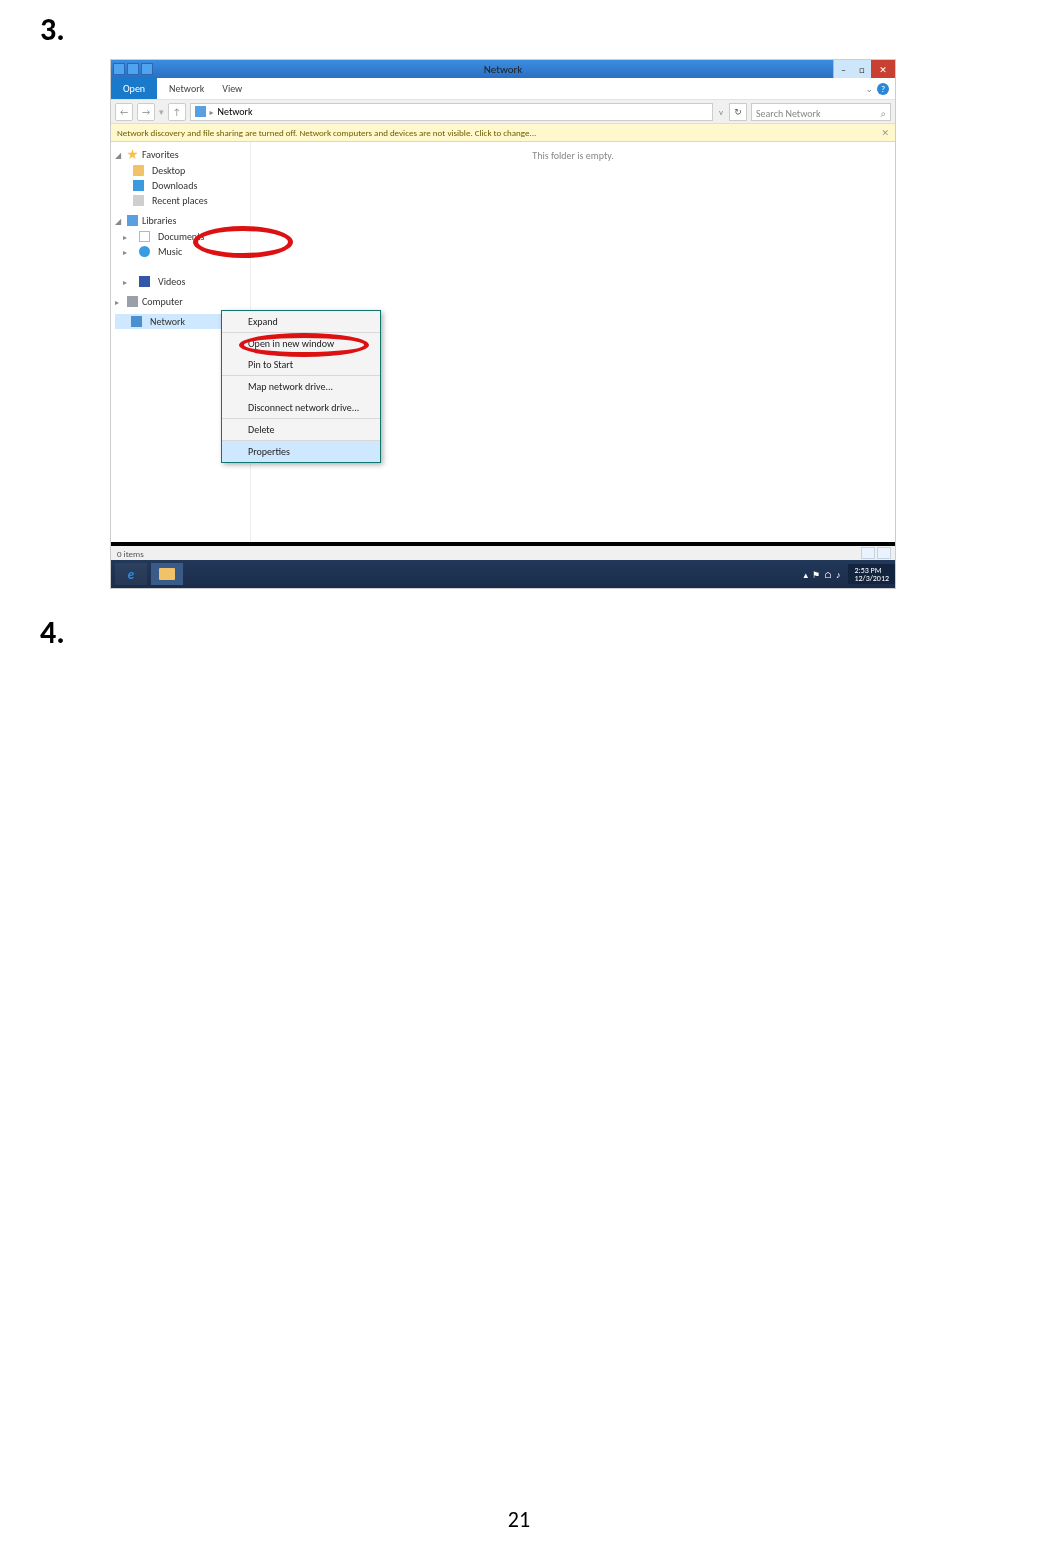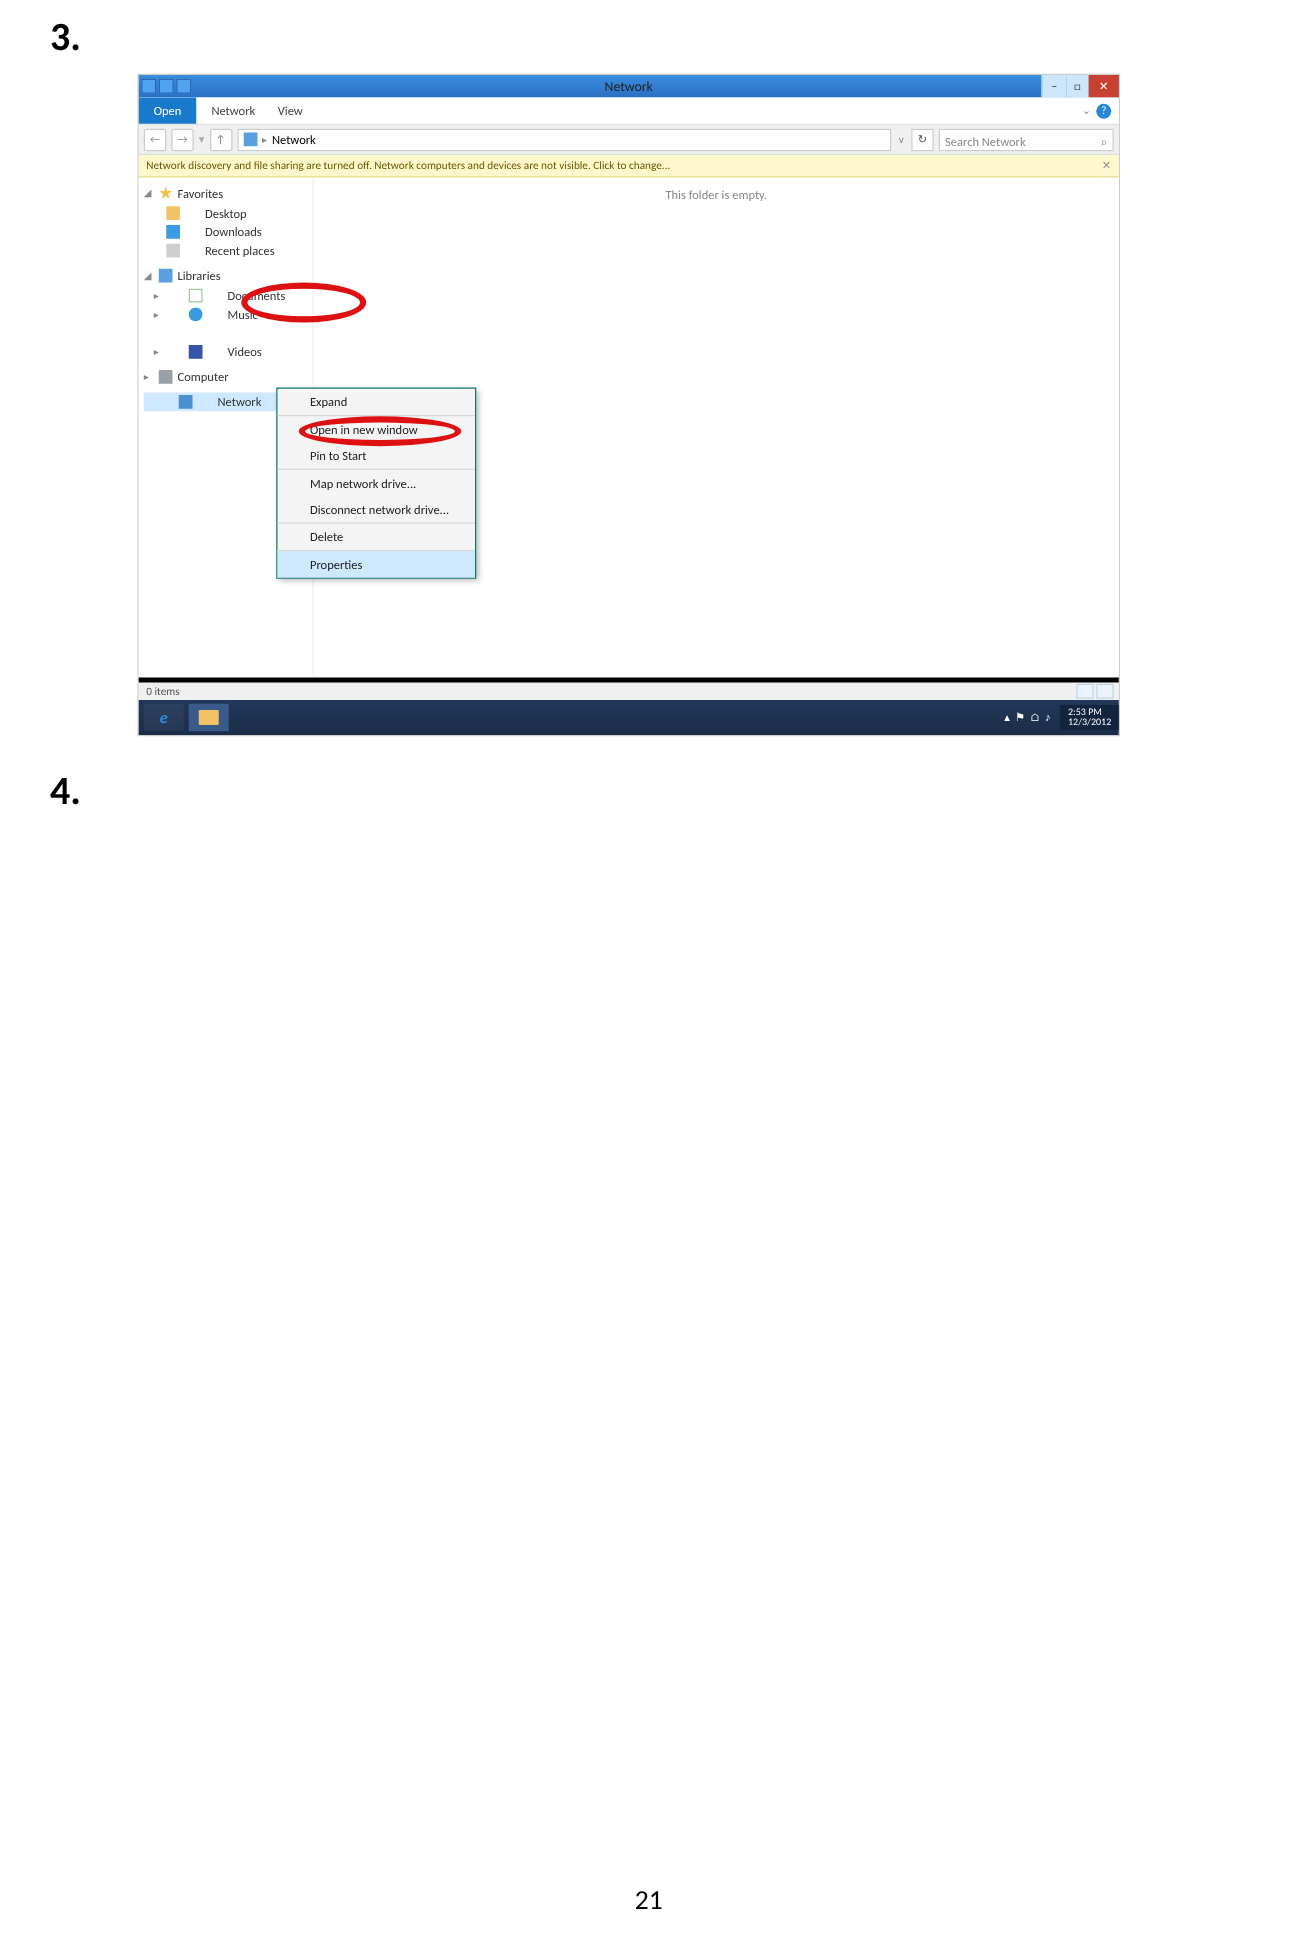--- a/index.html
+++ b/index.html
@@ -29,21 +29,21 @@
     .crumb-ic { width:11px; height:11px; background:#5aa0e0; display:inline-block; }
     .refbtn { width:18px; height:18px; border:1px solid #ccc; background:#fff; display:flex; align-items:center; justify-content:center; font-size:9px; color:#555; }
     .searchbox { width:140px; background:#fff; border:1px solid #ccc; height:18px; display:flex; align-items:flex-end; justify-content:space-between; padding:0 4px; color:#888; }
     .infobar { height:18px; background:#fff8cd; border-bottom:1px solid #e5db98; font-size:9px; color:#6b5c00; display:flex; align-items:center; padding:0 6px; position:relative; }
     .infobar .close-x { position:absolute; right:6px; color:#999; font-size:9px; }
     .filebody { display:flex; height:400px; background:#fff; }
     .nav { width:140px; border-right:1px solid #eee; padding:6px 4px; font-size:10px; color:#333; position:relative; }
     .navgrp { margin-bottom:6px; }
     .navhead { display:flex; align-items:center; gap:4px; margin-bottom:2px; font-size:10px; }
     .tritoggle { font-size:8px; color:#888; width:8px; }
-    .navitem { display:flex; align-items:center; gap:20px; padding:1px 0 1px 18px; }
+    .navitem { display:flex; align-items:center; gap:8px; padding:1px 0 1px 18px; }
     .navitem.sel { background:#cde8ff; }
     .ic { width:11px; height:11px; display:inline-block; }
     .ic-star { background:#f7c04a; clip-path: polygon(50% 0,61% 35%,98% 35%,68% 57%,79% 91%,50% 70%,21% 91%,32% 57%,2% 35%,39% 35%); }
     .ic-folder { background:#f2c268; border-radius:1px; }
     .ic-lib { background:#5aa0e0; }
     .ic-doc { background:#fff; border:1px solid #9c9; }
     .ic-music { background:#3a9be0; border-radius:50%; }
     .ic-video { background:#3356a8; }
     .ic-comp { background:#9aa0a8; }
     .ic-net { background:#4a90d0; }

